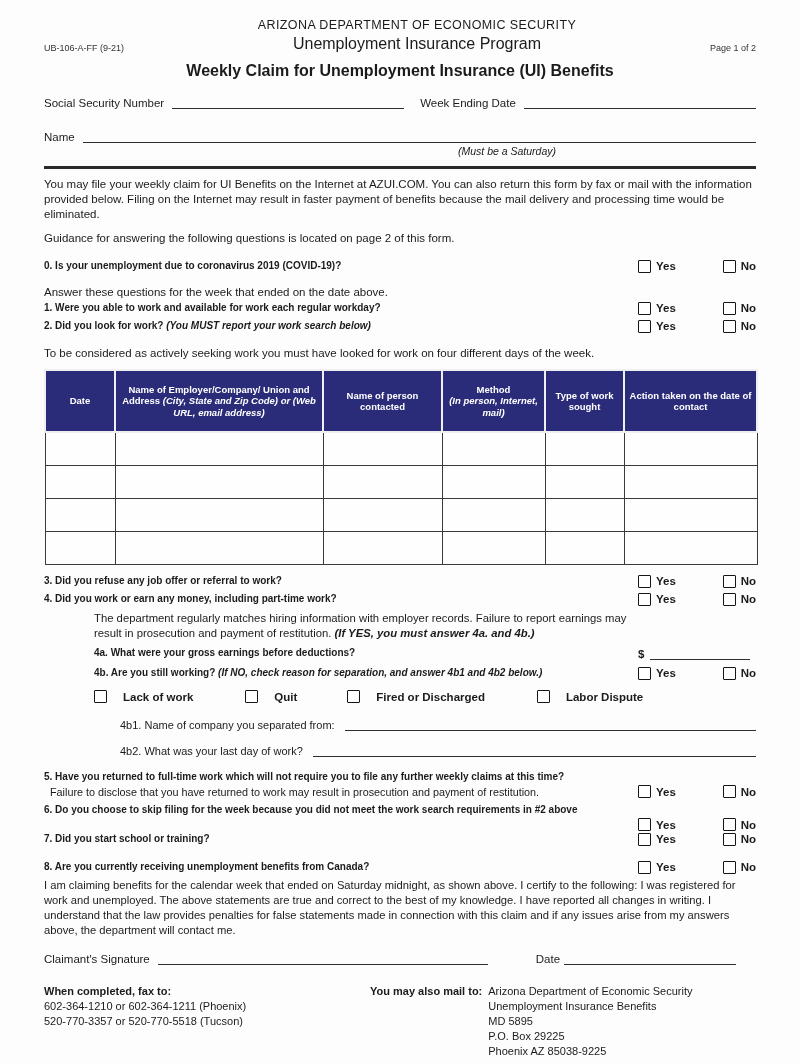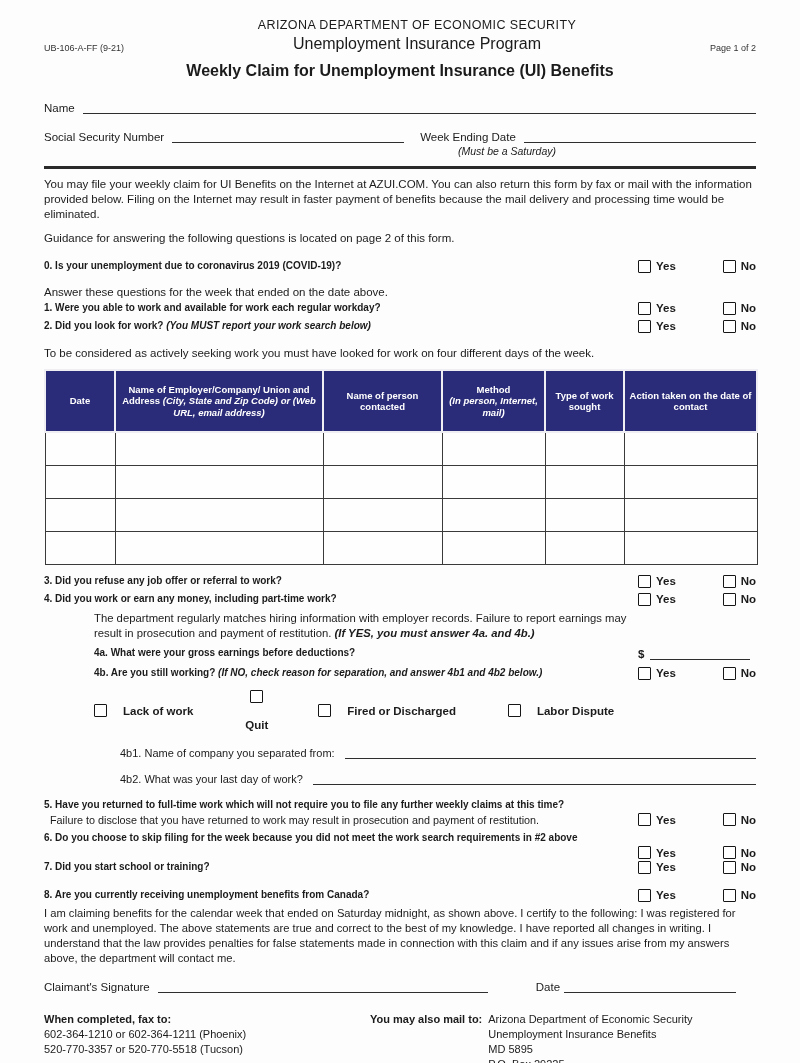--- a/index.html
+++ b/index.html
@@ -48,21 +48,21 @@
   }
   table.ws td{border:1px solid #3a3a3a;height:30px;background:#fefefe;}
   .indent1{margin-left:50px;}
   .indent2{margin-left:76px;}
   .q4note{width:552px;line-height:15px;margin-top:4px;font-size:11.3px;}
   .dollar-group{display:flex;align-items:flex-end;min-width:118px;}
   .dollar{font-size:11.5px;font-weight:bold;margin-right:6px;}
   .dollar-blank{width:100px;}
   .cbrow{display:flex;align-items:center;margin-top:9px;font-size:11.5px;font-weight:bold;}
   .cbrow .opt{display:flex;align-items:center;gap:16px;}
-  .g1{margin-left:52px;flex-direction:column;}.g2{margin-left:50px;}.g3{margin-left:52px;}
+  .g1{margin-left:52px;}.g2{margin-left:50px;}.g3{margin-left:52px;}
   .subq-row{display:flex;align-items:flex-end;font-size:11px;}
   .subq-row .blank{flex:1;margin-left:10px;}
   .yn-right{display:flex;justify-content:flex-end;}
   .cert{font-size:11.2px;line-height:15px;margin-top:3px;}
   .sig-row{display:flex;align-items:flex-end;margin-top:13px;}
   .sig-blank{flex:1;margin-left:8px;margin-right:48px;max-width:330px;}
   .date-blank{width:172px;margin-left:4px;}
   .contact{display:flex;margin-top:19px;font-size:11px;line-height:15px;}
   .fax-block{width:326px;}
   .bold{font-weight:bold;}
@@ -80,30 +80,30 @@
     <div class="hdr-small">UB-106-A-FF (9-21)</div>
     <div class="hdr-center">
       <div class="agency">ARIZONA DEPARTMENT OF ECONOMIC SECURITY</div>
       <div class="program">Unemployment Insurance Program</div>
     </div>
     <div class="hdr-small">Page 1 of 2</div>
   </div>
 
   <div class="title">Weekly Claim for Unemployment Insurance (UI) Benefits</div>
 
-  <div class="row name-row">
-    <span class="lbl">Name</span>
-    <span class="blank grow"></span>
-  </div>
-
   <div class="row ssn-row">
     <span class="lbl">Social Security Number</span>
     <span class="blank ssn-blank"></span>
     <span class="lbl wed-lbl">Week Ending Date</span>
     <span class="blank wed-blank"></span>
+  </div>
+
+  <div class="row name-row">
+    <span class="lbl">Name</span>
+    <span class="blank grow"></span>
   </div>
   <div class="saturday-note">(Must be a Saturday)</div>
 
   <div class="thick-rule"></div>
 
   <div class="para">You may file your weekly claim for UI Benefits on the Internet at AZUI.COM. You can also return this form by fax or mail with the information provided below. Filing on the Internet may result in faster payment of benefits because the mail delivery and processing time would be eliminated.</div>
   <div class="guidance">Guidance for answering the following questions is located on page 2 of this form.</div>
 
   <div class="qrow mt14">
     <span class="q">0. Is your unemployment due to coronavirus 2019 (COVID-19)?</span>

